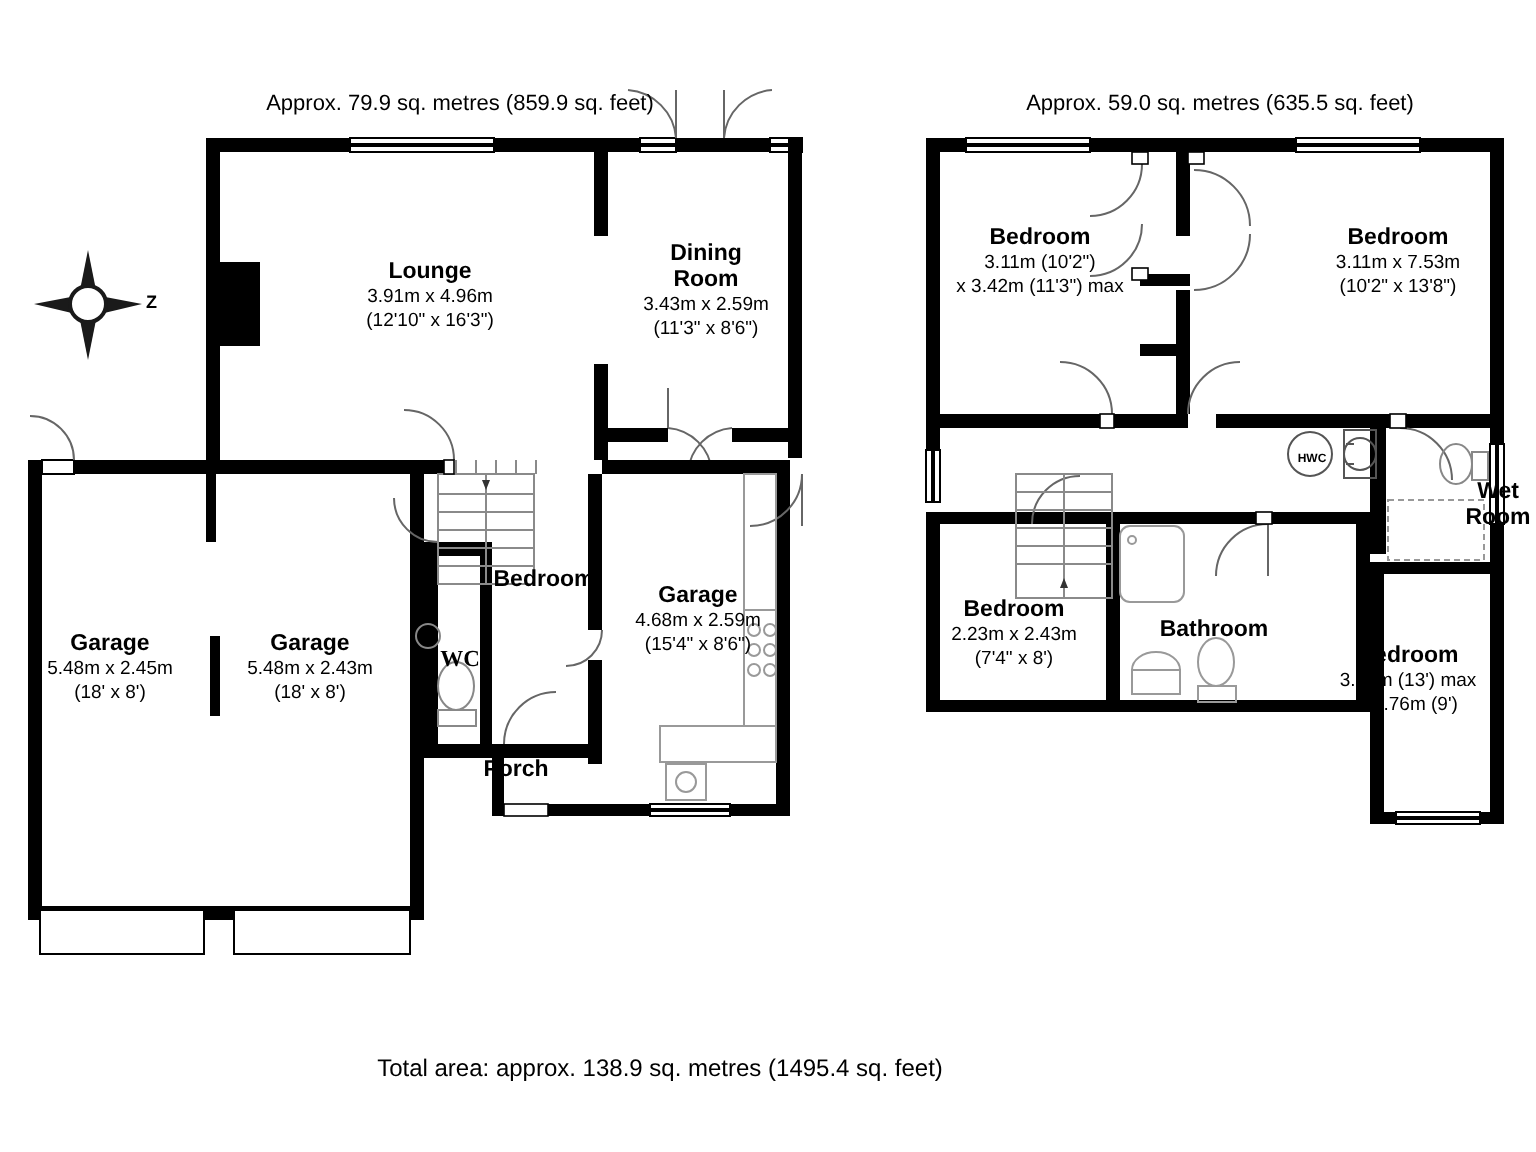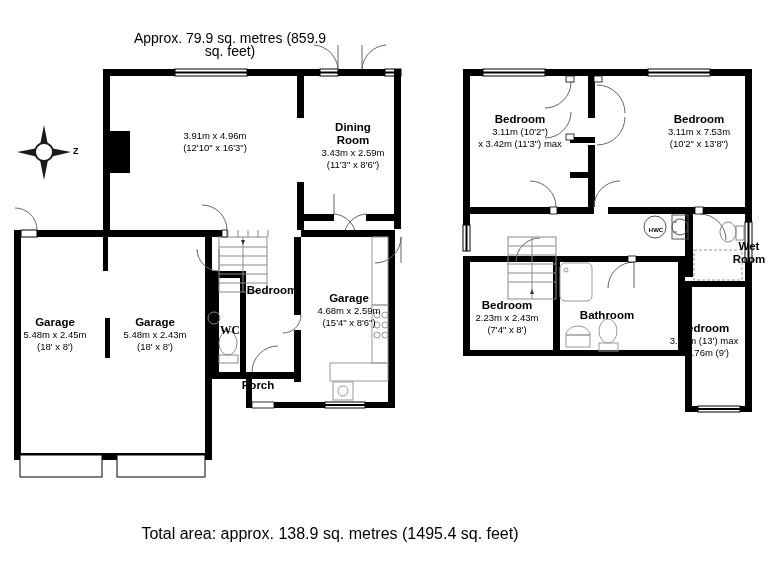--- a/index.html
+++ b/index.html
@@ -22,24 +22,24 @@
     height: 576px;
   }
   .title-block { position: absolute; text-align: center; }
   .title-main {
     font-size: 15px;
     font-weight: bold;
     letter-spacing: 0.2px;
     line-height: 18px;
   }
   .title-sub {
-    font-size: 14px;
+    font-size: 11px;
     font-weight: normal;
     line-height: 13px;
-    margin-top: 4px;
+    margin-top: 18px;
   }
   .room-label {
     position: absolute;
     text-align: center;
     line-height: 11.5px;
   }
   .room-name {
     font-size: 11.5px;
     font-weight: bold;
     display: block;
@@ -50,21 +50,21 @@
     font-weight: normal;
     display: block;
     line-height: 11.5px;
     white-space: nowrap;
   }
   .footer {
     position: absolute;
     width: 660px;
     left: 0;
     text-align: center;
-    font-size: 16px;
+    font-size: 12px;
     line-height: 14px;
   }
   .compass-letter {
     position: absolute;
     font-size: 9px;
     font-weight: bold;
   }
   svg { display: block; }
 </style>
 </head>
@@ -307,25 +307,27 @@
     <path d="M71 152 L50 148 L45 152 L50 157 Z" fill="#1a1a1a"></path>
     <circle cx="44" cy="152" r="9" fill="#ffffff" stroke="#1a1a1a" stroke-width="2"></circle>
   </g>
 </svg>
 
 <div class="title-block" style="left:130px; top:28px; width:200px;">
   <div class="title-sub">Approx. 79.9 sq. metres (859.9 sq. feet)</div>
 </div>
 
 <div class="title-block" style="left:510px; top:28px; width:200px;">
+  <div class="title-sub">Approx. 59.0 sq. metres (635.5 sq. feet)</div>
 </div>
 
 <span class="compass-letter" style="left:73px; top:146px;">Z</span>
 
 <div class="room-label" style="left:145px; top:130px; width:140px;">
+  <span class="room-name">Lounge</span>
   <span class="room-dim">3.91m x 4.96m</span>
   <span class="room-dim">(12'10" x 16'3")</span>
 </div>
 
 <div class="room-label" style="left:303px; top:121px; width:100px;">
   <span class="room-name">Dining</span>
   <span class="room-name">Room</span>
   <span class="room-dim">3.43m x 2.59m</span>
   <span class="room-dim">(11'3" x 8'6")</span>
 </div>

